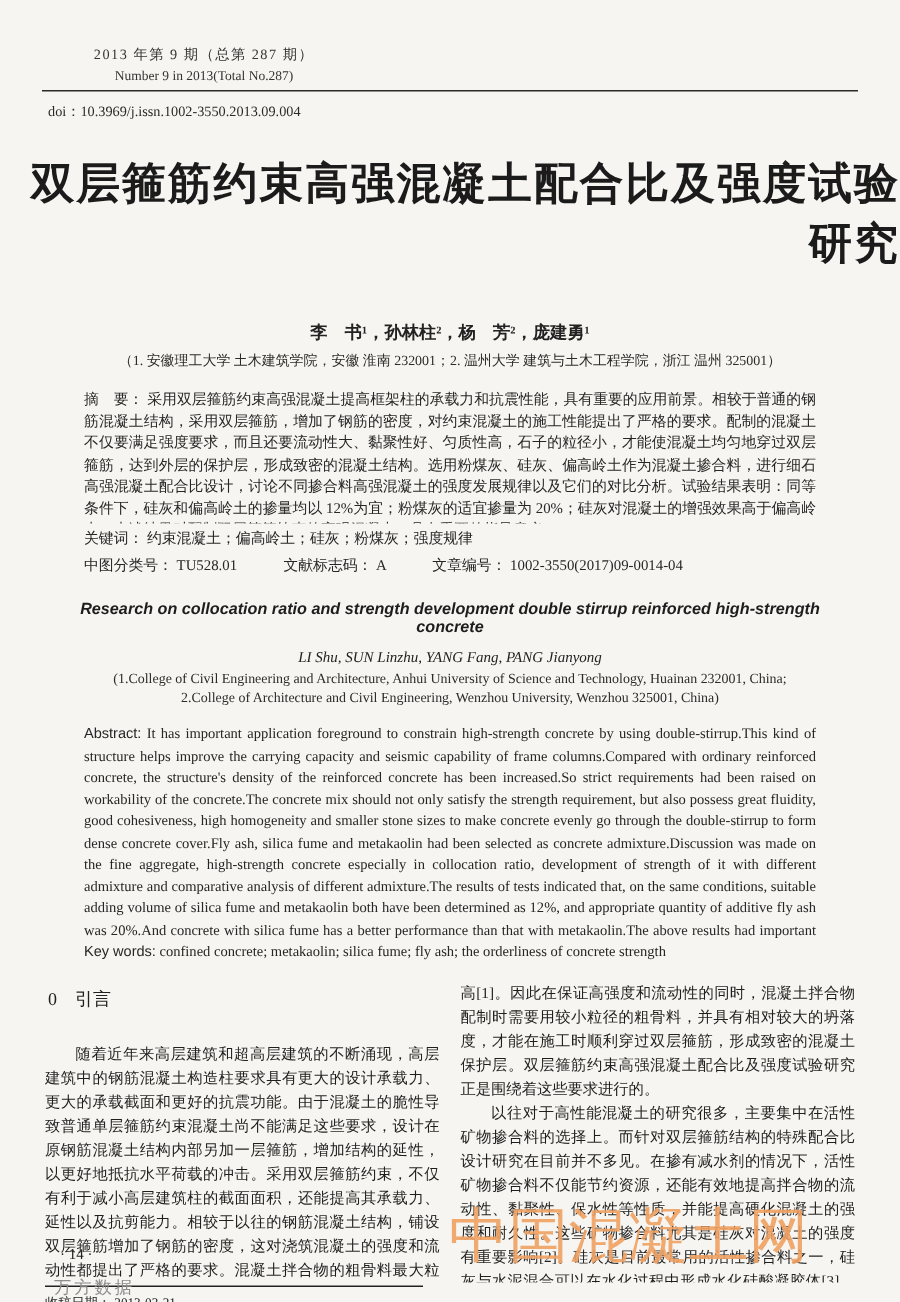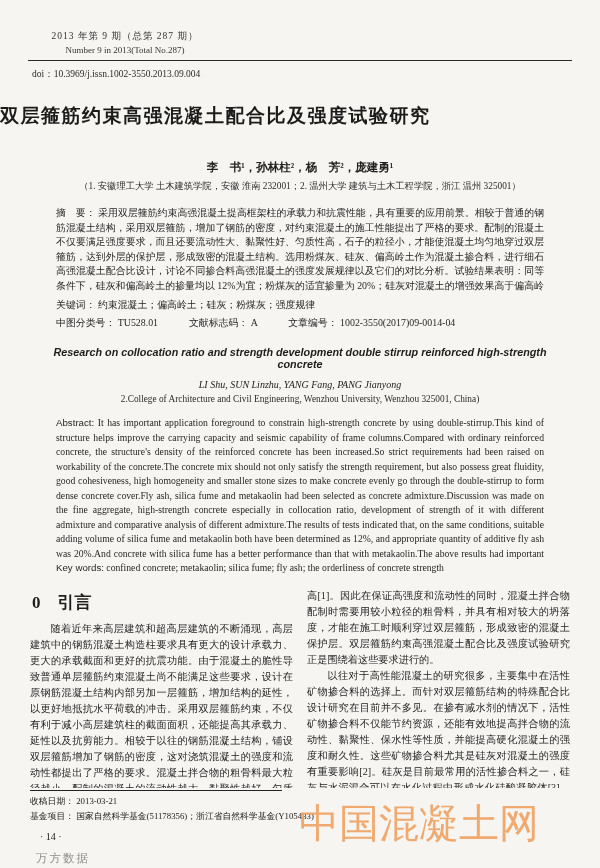--- a/index.html
+++ b/index.html
@@ -8,39 +8,39 @@
     font-family:"Liberation Serif","DejaVu Serif",serif;
     background:#e9e7e2;
   }
   .page {
     width:600px; height:868px; position:relative; overflow:hidden;
     background:#f6f5f1; color:#222;
   }
   
   .header {
     display:flex; justify-content:space-between; align-items:flex-end;
-    padding:30px 30px 5px 30px;
+    padding:30px 30px 5px 41px;
   }
   .hdr-left { width:190px; text-align:center; }
   .hdr-left .cn { font-size:9.5px; letter-spacing:1px; color:#333; }
   .hdr-left .en { font-size:9px; color:#333; margin-top:2px; }
   .hdr-center { text-align:center; flex:1; }
   .hdr-center .cn { font-size:17px; font-weight:bold; letter-spacing:4px; color:#222; }
   .hdr-center .en { font-size:11px; margin-top:1px; color:#222; }
   .hdr-right { width:170px; text-align:center; }
   .hdr-right .cn { font-size:10.5px; font-weight:bold; letter-spacing:3px; color:#222; }
   .hdr-right .en { font-size:8.5px; font-weight:bold; margin-top:2px; color:#222; }
   .header-rule { border-top:1.6px solid #2a2a2a; margin:0 28px; }
   .doi-line { font-size:9.5px; padding:7px 0 0 32px; color:#2a2a2a; }
 
   
   .title-cn {
-    margin-top:22px; text-align:left;
+    margin-top:22px; text-align:right;
     font-family:"Liberation Sans","DejaVu Sans",sans-serif;
-    font-size:19px; font-weight:bold; letter-spacing:1.5px; color:#1b1b1b;
+    font-size:29px; font-weight:bold; letter-spacing:1.5px; color:#1b1b1b;
   }
   .authors-cn { margin-top:31px; text-align:center; font-size:11.5px; font-weight:bold; color:#222; }
   .affil-cn { margin-top:5px; text-align:center; font-size:9.3px; color:#2b2b2b; }
 
   
   .blk { margin:0 56px; text-align:justify; color:#262626; }
   .abstract-cn { margin-top:13px; font-size:9.9px; line-height:1.47; height:89px; overflow:hidden; }
   .lbl { font-family:"Liberation Sans","DejaVu Sans",sans-serif; font-weight:normal; }
   .kw-cn { margin-top:3px; font-size:9.9px; }
   .clc-line { margin-top:4px; font-size:9.9px; }
@@ -56,21 +56,21 @@
   .affil-en { margin-top:3px; text-align:center; font-size:9.3px; line-height:1.4; color:#2b2b2b; }
   .abstract-en { margin-top:10px; font-size:9.7px; line-height:1.5; height:144px; overflow:hidden; }
   .kw-en { margin-top:2px; font-size:9.7px; }
 
   
   .columns {
     display:grid; grid-template-columns:1fr 1fr; column-gap:14px;
     margin:15px 30px 0 30px; height:200px; overflow:hidden;
     font-size:10.2px; line-height:1.57; text-align:justify; color:#1f1f1f;
   }
-  .sec-heading { font-size:17px; font-weight:700; margin:2px 0 4px 2px; }
+  .sec-heading { font-size:12px; font-weight:400; margin:2px 0 20px 2px; }
   .indent { text-indent:2em; }
   .col p + p { margin-top:0; }
 
   
   .footnote { margin:2px 30px 0 30px; font-size:8.8px; line-height:1.65; color:#222; }
   .footnote-rule { width:252px; border-top:1.4px solid #222; margin-bottom:3px; }
 
   
   .page-number { position:absolute; left:40px; top:831px; font-size:10px; color:#222; }
   .wanfang { position:absolute; left:36px; top:851px; font-size:11.5px; letter-spacing:2px; color:#8d8d8d; }
@@ -113,20 +113,21 @@
     <span class="lbl">文献标志码：</span>
     <span>A</span>
     <span class="gap"></span>
     <span class="lbl">文章编号：</span>
     <span>1002-3550(2017)09-0014-04</span>
   </div>
 
   <div class="title-en">Research on collocation ratio and strength development double stirrup reinforced high-strength concrete</div>
   <div class="authors-en">LI Shu, SUN Linzhu, YANG Fang, PANG Jianyong</div>
   <div class="affil-en">
+    <div>(1.College of Civil Engineering and Architecture, Anhui University of Science and Technology, Huainan 232001, China;</div>
     <div>2.College of Architecture and Civil Engineering, Wenzhou University, Wenzhou 325001, China)</div>
   </div>
   <div class="blk abstract-en">
     <span class="lbl">Abstract:</span>
     <span>It has important application foreground to constrain high-strength concrete by using double-stirrup.This kind of structure helps improve the carrying capacity and seismic capability of frame columns.Compared with ordinary reinforced concrete, the structure's density of the reinforced concrete has been increased.So strict requirements had been raised on workability of the concrete.The concrete mix should not only satisfy the strength requirement, but also possess great fluidity, good cohesiveness, high homogeneity and smaller stone sizes to make concrete evenly go through the double-stirrup to form dense concrete cover.Fly ash, silica fume and metakaolin had been selected as concrete admixture.Discussion was made on the fine aggregate, high-strength concrete especially in collocation ratio, development of strength of it with different admixture and comparative analysis of different admixture.The results of tests indicated that, on the same conditions, suitable adding volume of silica fume and metakaolin both have been determined as 12%, and appropriate quantity of additive fly ash was 20%.And concrete with silica fume has a better performance than that with metakaolin.The above results had important guiding significance to compound double-stirrup reinforced high-strength concrete.</span>
   </div>
   <div class="blk kw-en">
     <span class="lbl">Key words:</span>
     <span>confined concrete; metakaolin; silica fume; fly ash; the orderliness of concrete strength</span>
   </div>

